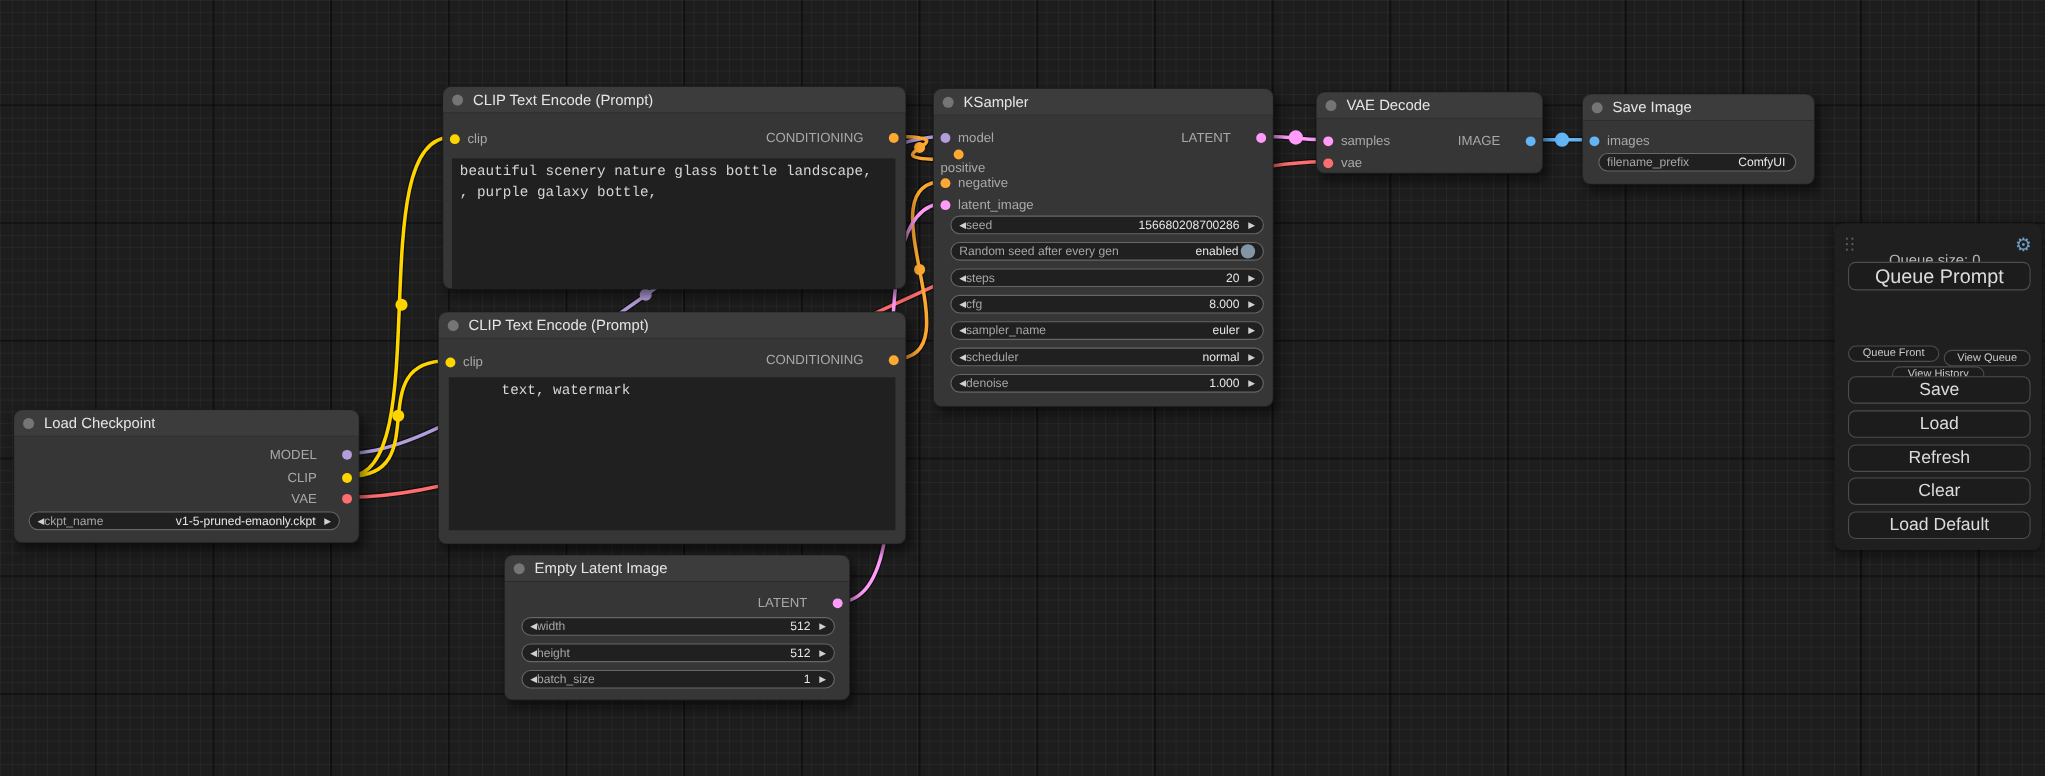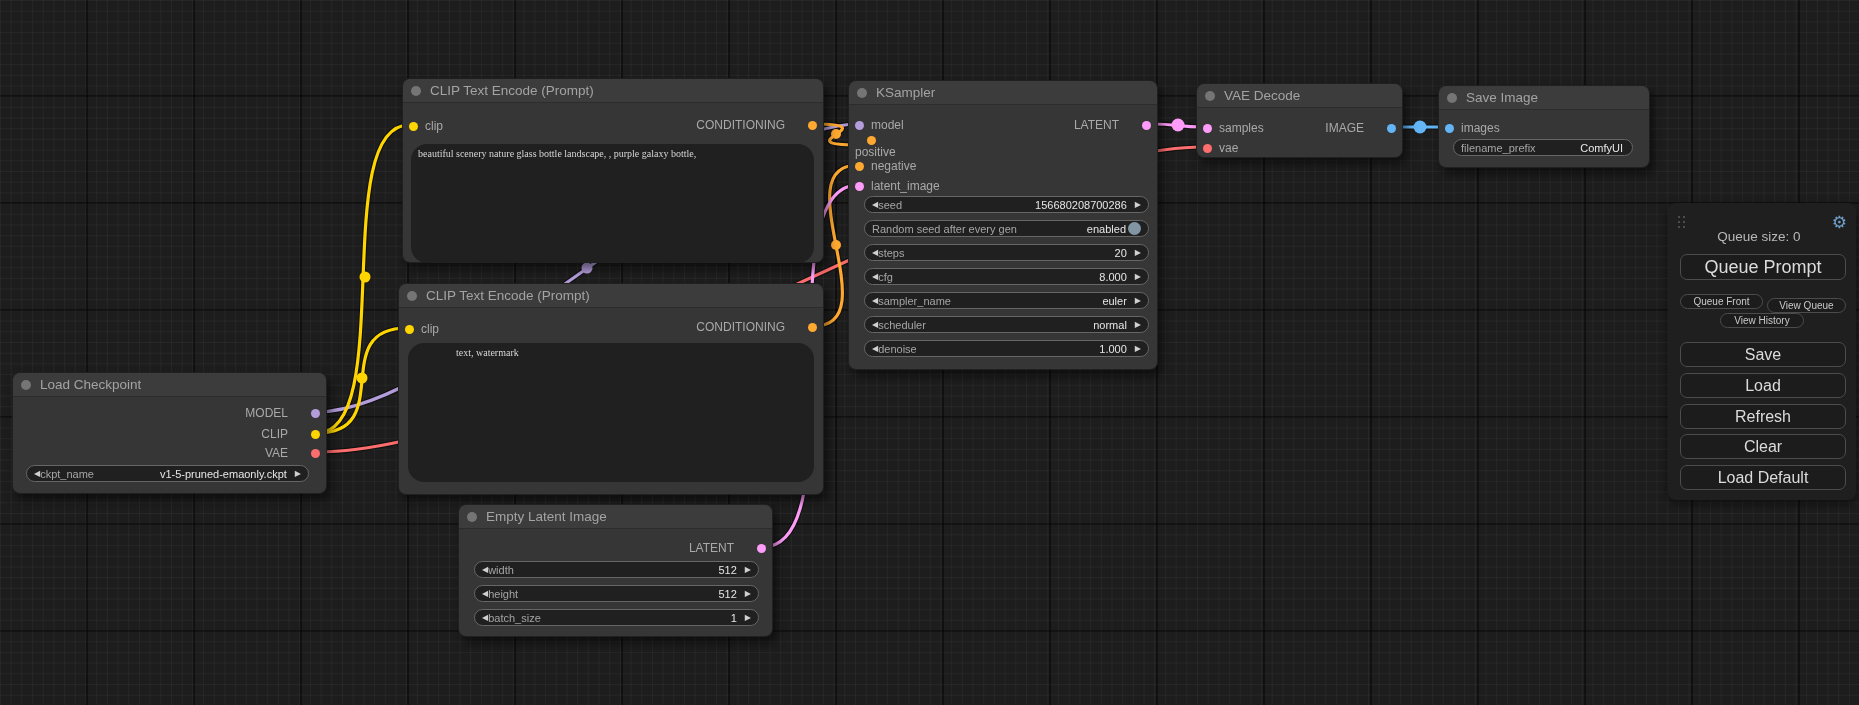--- a/index.html
+++ b/index.html
@@ -27,21 +27,21 @@
     border-radius:8px;
     box-shadow:4px 6px 10px rgba(0,0,0,0.5);
   }
   .ntitle {
     height:24px; display:flex; align-items:center;
     background:#3c3c3c; border-radius:8px 8px 0 0;
     border-bottom:1px solid #2c2c2c;
     padding-left:8px;
   }
   .tdot { width:10px; height:10px; border-radius:50%; background:#757575; margin-right:9px; flex:none; }
-  .ttext { color:#a3a3a3; font-size:13.5px; white-space:nowrap; overflow:hidden; }
+  .ttext { color:#e5e5e5; font-size:13.5px; white-space:nowrap; overflow:hidden; }
 
   .port { position:absolute; height:20px; display:flex; align-items:center; font-size:12px; color:#a9a9a9; }
   .port.in  { left:6px; }
   .port.out { right:6px; flex-direction:row-reverse;gap:16px; }
   .pdot { width:9px; height:9px; border-radius:50%; flex:none; }
   .port.in  .pdot { margin-right:7px; }
   .port.out .pdot { margin-left:7px; }
   .c-model { background:#B39DDB; }
   .c-clip { background:#FFD500; }
   .c-vae { background:#FF6E6E; }
@@ -58,24 +58,24 @@
     padding:0 7px;
   }
   .warr { color:#d0d0d0; font-size:8px; flex:none; line-height:1; }
   .wlabel { color:#a5a5a5; margin:0 0; white-space:nowrap; }
   .wvalue { color:#e6e6e6; margin-left:auto; margin-right:8px; white-space:nowrap; }
   .widget.noarrow .wvalue { margin-right:2px; }
   .toggle-dot { width:13px; height:13px; border-radius:50%; background:#8195a5; flex:none; }
 
   .ntext {
     position:absolute;
-    background:#202020; border-radius:16px;
+    background:#202020; border-radius:0;
     color:#d6d6d6;
-    font-family:Liberation Serif, serif;
-    font-size:10px; line-height:1.45;
+    font-family:Liberation Mono, monospace;
+    font-size:13px; line-height:1.45;
     padding:3px 7px;
     resize:none; border:none; outline:none;
     white-space:pre-wrap; word-break:break-word;
   }
 
   .qpanel {
     position:absolute; left:1668px; top:203px; width:188px; height:297px; z-index:3;
     background:#1f1f1f; border-radius:8px;
     box-shadow:0 4px 10px rgba(0,0,0,0.5);
   }
@@ -85,21 +85,21 @@
   .qsize { flex:1; text-align:center; color:#b8b8b8; font-size:13.5px;margin-top:29px; }
   .gear { color:#6fa0c9; font-size:17px; margin-right:9px; line-height:1; }
   .qbtn {
     position:absolute; left:12px; width:166px; height:25px;
     background:#1c1c1c; border:1px solid #4c4c4c; border-radius:7px;
     color:#dcdcdc; font-size:16px;
     display:flex; align-items:center; justify-content:center;
     cursor:pointer; white-space:nowrap;
   }
   .qbtn.big { font-size:18px; height:26px; }
-  .qbtn.small { font-size:10px; height:15px; border-radius:8px; color:#c9c9c9; }
+  .qbtn.small { font-size:10px; height:15px; border-radius:8px; color:#c9c9c9;margin-top:20px; }
   .extra-row { position:absolute; left:0; top:272px; width:100%; display:flex; align-items:center; justify-content:center; color:#cfcfcf; font-size:13.5px; }
   .checkbox { width:13px; height:13px; background:#fff; border-radius:2px; margin-left:8px; }
 </style>
 </head>
 <body>
 
 <svg class="wires" width="1859" height="705">
   <g>
     <path class="wire-under" d="M317,412 C452,412 723,124 858,124"></path>
     <path class="wire-under" d="M317,433 C397,433 329,125 409,125"></path>
@@ -325,21 +325,21 @@
         <i></i>
         <i></i>
         <i></i>
         <i></i>
         <i></i>
         <i></i>
       </span>
     <span class="qsize">Queue size: 0</span>
     <span class="gear">⚙</span>
   </div>
-  <div class="qbtn big" style="top:35px;margin-top:16px;">Queue Prompt</div>
+  <div class="qbtn big" style="top:35px;">Queue Prompt</div>
   <div class="extra-row">
     <span>Extra options</span>
     <span class="checkbox"></span>
   </div>
   <div class="qbtn small" style="top:91px;left:12px;width:83px;">Queue Front</div>
   <div class="qbtn small" style="top:95px;left:99px;width:79px;">View Queue</div>
   <div class="qbtn small" style="top:110px;left:52px;width:84px;">View History</div>
   <div class="qbtn" style="top:139px;">Save</div>
   <div class="qbtn" style="top:170px;">Load</div>
   <div class="qbtn" style="top:201px;">Refresh</div>

